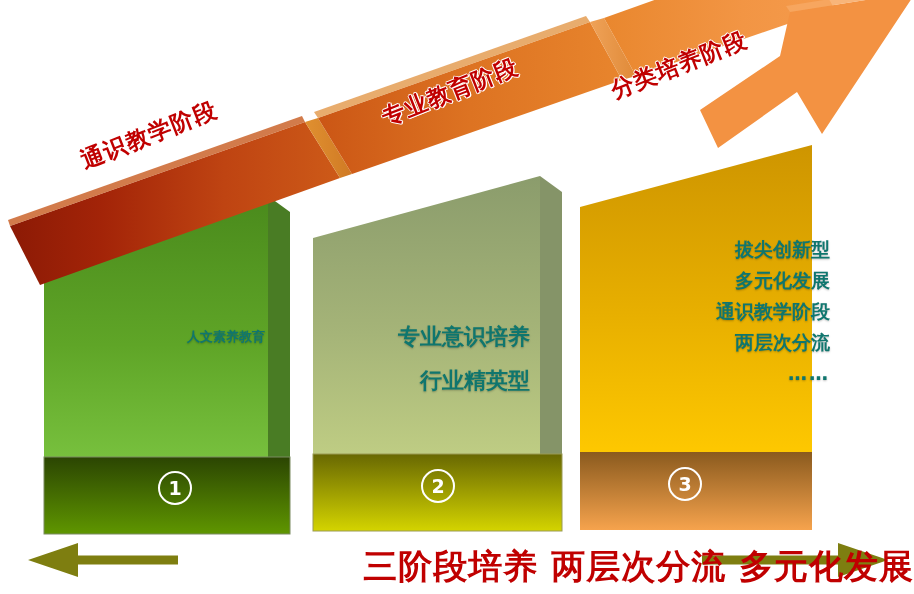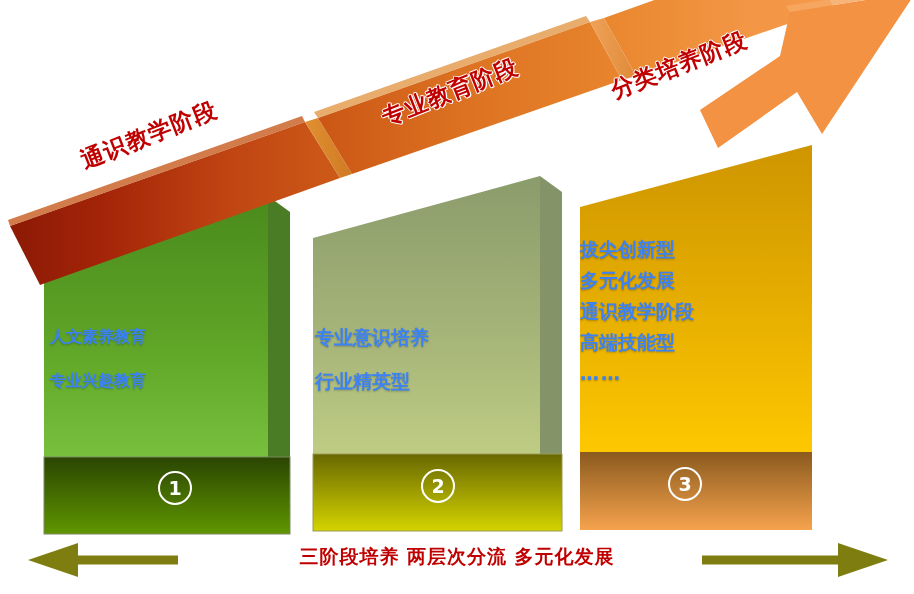--- a/index.html
+++ b/index.html
@@ -19,29 +19,29 @@
     text-shadow:1px 1px 0 #ffffff, -1px 0 0 #ffffff, 0 -1px 0 #ffffff, 1px 0 0 #fff, 0 1px 0 #fff;
     transform-origin:left center;
   }
   #band-label-1{left:82px; top:146px; transform:rotate(-21.5deg);}
   #band-label-2{left:383px;top:103px; transform:rotate(-21.5deg);}
   #band-label-3{left:612px;top:76px;  transform:rotate(-21.5deg);}
 
   
   .pillar-text{
     position:absolute;
-    color:#3b82f6;
-    font-weight:bold;
-    text-align:left;
+    color:#0f766e;
+    font-weight:bold;
+    text-align:right;
     white-space:nowrap;
     font-family:"DejaVu Sans","Liberation Sans",sans-serif;
     text-shadow:0 1px 2px rgba(0,0,0,.25);
   }
-  #pillar1-lines{left:50px;  top:315px; width:215px; font-size:16px; line-height:44px;}
-  #pillar2-lines{left:315px; top:315px; width:215px; font-size:19px; line-height:44px;}
+  #pillar1-lines{left:50px;  top:315px; width:215px; font-size:13px; line-height:44px;}
+  #pillar2-lines{left:315px; top:315px; width:215px; font-size:22px; line-height:44px;}
   #pillar3-lines{left:580px; top:234px; width:250px; font-size:19px; line-height:31px;}
   #pillar3-lines .ellipsis{font-size:19px;letter-spacing:2px;}
 
   
   .circle-num{
     position:absolute;
     width:34px;height:34px;
     border:2.5px solid #ffffff;
     border-radius:50%;
     color:#ffffff;
@@ -52,24 +52,24 @@
     box-sizing:border-box;
   }
   #circle-1{left:158px;top:471px;}
   #circle-2{left:421px;top:469px;}
   #circle-3{left:668px;top:467px;}
 
   
   #bottom-caption{
     position:absolute;
     left:0; top:544px; width:914px;
-    text-align:center;
+    text-align:right;
     color:#C00000;
     font-weight:bold;
-    font-size:19px;
+    font-size:34px;
     letter-spacing:1px;
     white-space:nowrap;
     font-family:"DejaVu Sans","Liberation Sans",sans-serif;
   }
 </style>
 </head>
 <body>
 
 <div id="stage">
 
@@ -170,33 +170,32 @@
       <rect x="178" y="536" width="524" height="50" fill="#ffffff"></rect>
     </g>
   </svg>
 
   <div class="band-label" id="band-label-1">通识教学阶段</div>
   <div class="band-label" id="band-label-2">专业教育阶段</div>
   <div class="band-label" id="band-label-3">分类培养阶段</div>
 
   <div class="pillar-text" id="pillar1-lines">
     <div>人文素养教育</div>
-    <div>专业兴趣教育</div>
   </div>
 
   <div class="pillar-text" id="pillar2-lines">
     <div>专业意识培养</div>
     <div>行业精英型</div>
   </div>
 
   <div class="pillar-text" id="pillar3-lines">
     <div>拔尖创新型</div>
     <div>多元化发展</div>
     <div>通识教学阶段</div>
-    <div>高端技能型</div>
+    <div>两层次分流</div>
     <div class="ellipsis">……</div>
   </div>
 
   <div class="circle-num" id="circle-1">
       <span>1</span>
     </div>
   <div class="circle-num" id="circle-2">
       <span>2</span>
     </div>
   <div class="circle-num" id="circle-3">

